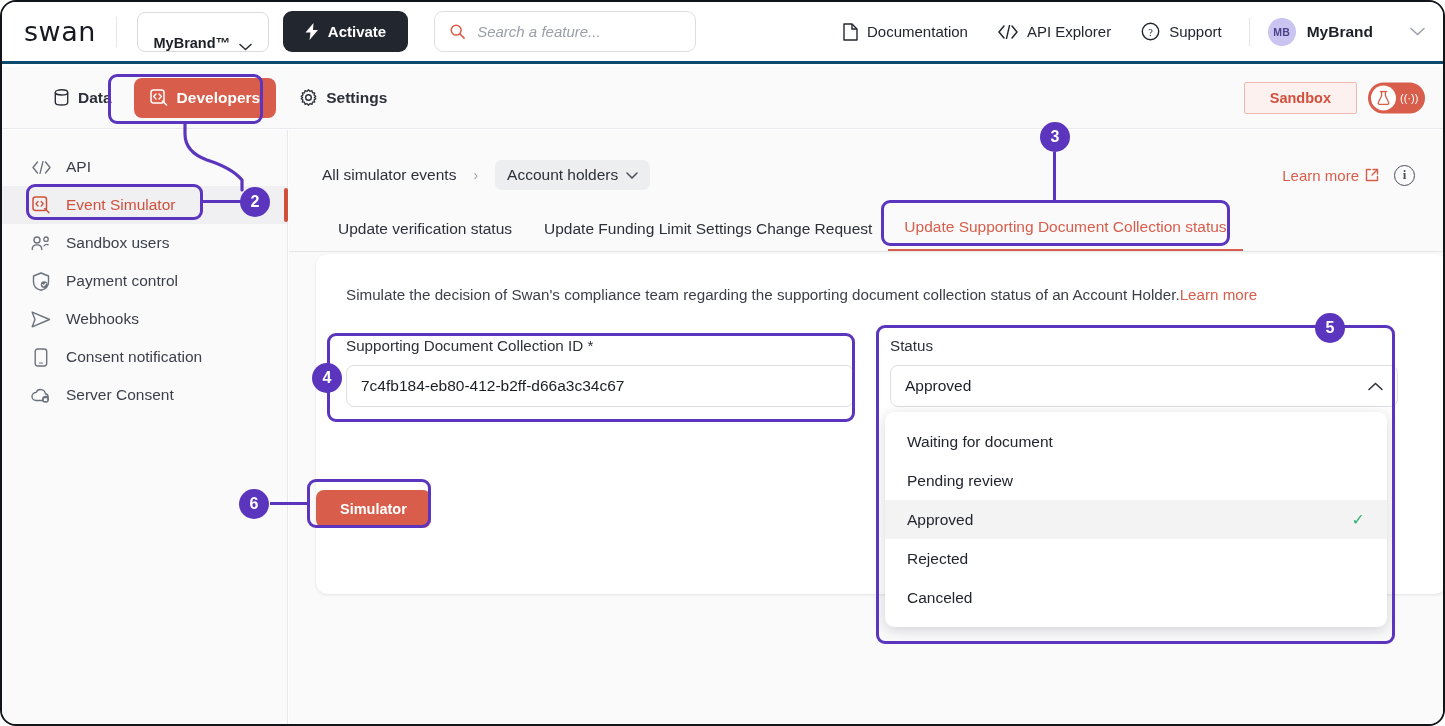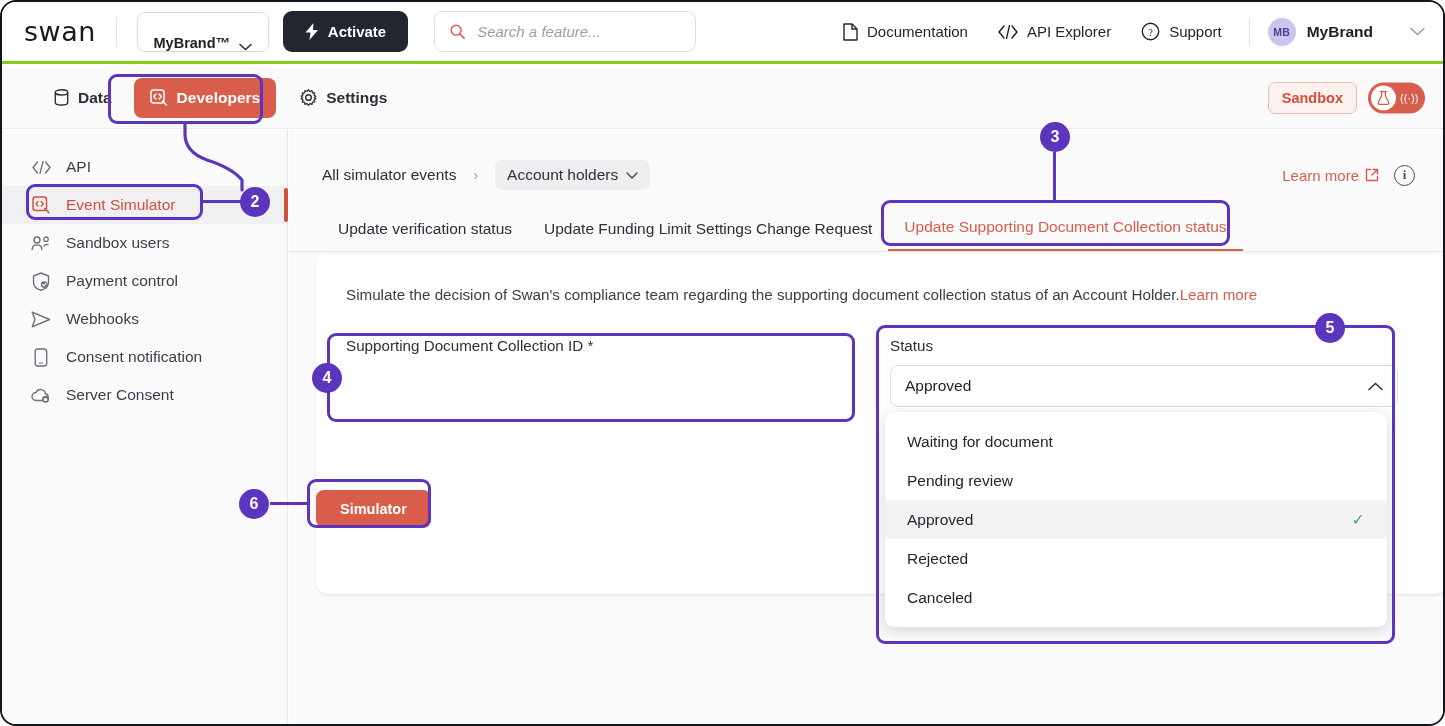--- a/index.html
+++ b/index.html
@@ -16,21 +16,21 @@
     border: 2px solid #111418;
     border-radius: 16px;
     overflow: hidden;
   }
 
   
   .topbar {
     position: absolute; left: 0; top: 0; width: 100%; height: 62px;
     background: #fff;
     display: flex; align-items: center;
-    border-bottom: 3px solid #84cc16;
+    border-bottom: 3px solid #0c4a6e;
   }
   .swan-logo {
     margin-left: 22px;
     font-size: 27px; letter-spacing: 0.5px;
     color: #16191f; font-weight: 500;
     font-family: "DejaVu Sans", sans-serif;
   }
   .vdiv { width: 1px; height: 30px; background: #e3e5e9; margin: 0 20px; }
   .brand-select {
     display: flex; align-items: flex-end; gap: 9px;
@@ -93,21 +93,21 @@
   .nav-item {
     display: flex; align-items: center; gap: 9px;
     font-size: 15.5px; color: #2c3038; font-weight: bold;
     padding: 0 16px; height: 40px; cursor: pointer;
     border-radius: 8px;
   }
   .nav-item.active { background: #d85d4a; color: #fff; }
   .sandbox-chip {
     position: absolute; right: 86px; top: 50%; transform: translateY(-50%);
     border: 1px solid #f0b9b0; background: #fdf1ef; color: #d1503c;
-    border-radius: 7px; padding: 7px 13px; font-size: 14.5px;
+    border-radius: 2px; padding: 7px 25px; font-size: 14.5px;
     font-weight: bold; cursor: pointer;
   }
   .sandbox-toggle {
     position: absolute; right: 18px; top: 50%; transform: translateY(-50%);
     width: 57px; height: 31px; border-radius: 16px; background: #d85d4a;
     display: flex; align-items: center; cursor: pointer;
   }
   .sandbox-toggle .knob {
     width: 25px; height: 25px; border-radius: 50%; background: #fff;
     margin-left: 3px; display: flex; align-items: center; justify-content: center;
@@ -433,20 +433,23 @@
       <div class="tab active">Update Supporting Document Collection status</div>
     </div>
 
     <div class="card">
       <div class="card-desc">
         <span>Simulate the decision of Swan's compliance team regarding the supporting document collection status of an Account Holder.</span><span class="lm">Learn more</span>
       </div>
       <div class="fields">
         <div class="field">
           <div class="field-label">Supporting Document Collection ID *</div>
+          <div class="field-input">
+            <input type="text" value="7c4fb184-eb80-412-b2ff-d66a3c34c67" style="">
+          </div>
         </div>
         <div class="field">
           <div class="field-label">Status</div>
           <div class="field-input">
             <span>Approved</span>
             <svg width="15" height="9" viewBox="0 0 15 9">
               <path d="M1 7.5 L7.5 1.5 L14 7.5" stroke="#2c3038" stroke-width="1.5" fill="none" stroke-linecap="round"></path>
             </svg>
           </div>
         </div>

